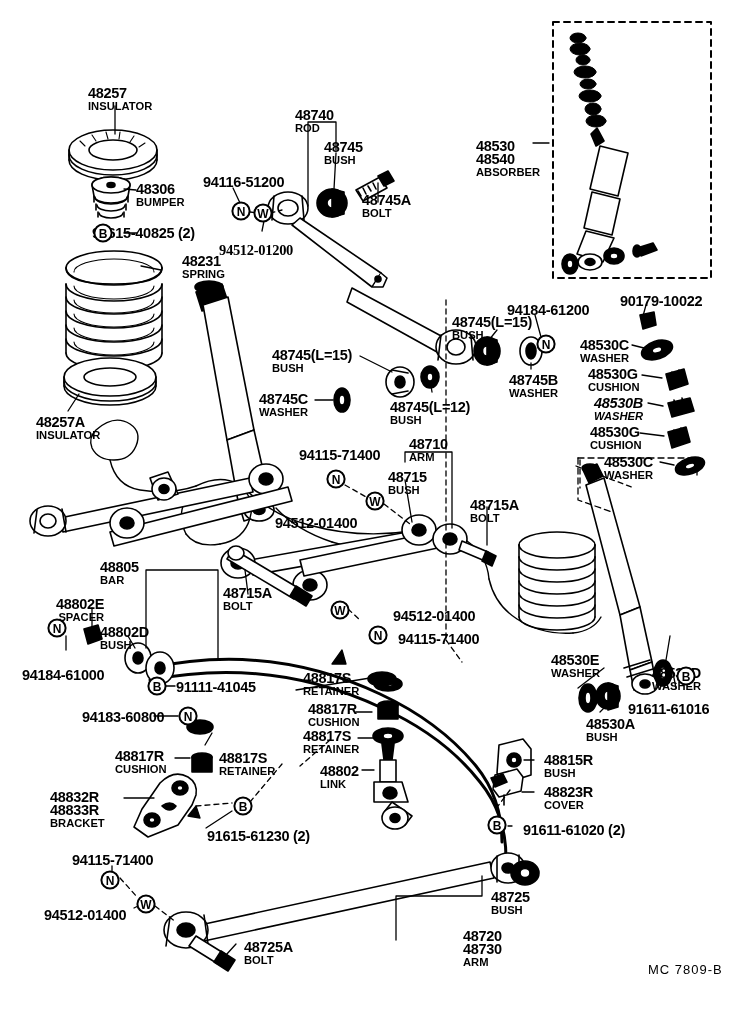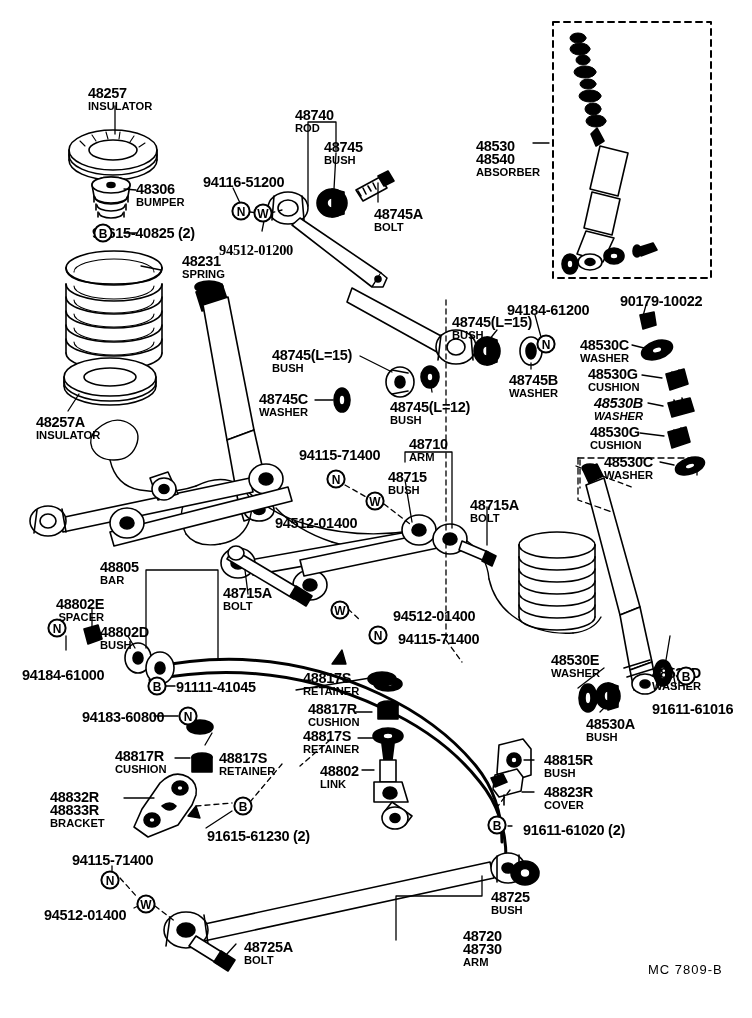--- a/index.html
+++ b/index.html
@@ -443,21 +443,21 @@
   <div id="labels">
       <div class="lbl" style="left: 88px; top: 86px;"><span class="p">48257</span><span class="d">INSULATOR</span></div>
       <div class="lbl" style="left: 136px; top: 182px;"><span class="p">48306</span><span class="d">BUMPER</span></div>
       <div class="lbl" style="left: 92px; top: 226px;"><span class="p">91615-40825 (2)</span></div>
       <div class="lbl" style="left: 142px; top: 254px; margin-left: 40px;"><span class="p">48231</span><span class="d">SPRING</span></div>
       <div class="lbl" style="left: 36px; top: 415px;"><span class="p">48257A</span><span class="d">INSULATOR</span></div>
       <div class="lbl" style="left: 203px; top: 175px;"><span class="p">94116-51200</span></div>
       <div class="lbl" style="left: 219px; top: 243px; font-family: Liberation Serif, serif;"><span class="p">94512-01200</span></div>
       <div class="lbl" style="left: 295px; top: 108px;"><span class="p">48740</span><span class="d">ROD</span></div>
       <div class="lbl" style="left: 324px; top: 140px;"><span class="p">48745</span><span class="d">BUSH</span></div>
-      <div class="lbl" style="left: 362px; top: 207px; margin-left: 12px;"><span class="p">48745A</span><span class="d">BOLT</span></div>
+      <div class="lbl" style="left: 362px; top: 193px;"><span class="p">48745A</span><span class="d">BOLT</span></div>
       <div class="lbl" style="left: 476px; top: 139px; text-align: right;"><span class="p">48530</span></div>
       <div class="lbl" style="left: 476px; top: 152px;"><span class="p">48540</span><span class="d">ABSORBER</span></div>
       <div class="lbl" style="left: 452px; top: 315px;"><span class="p">48745(L=15)</span><span class="d">BUSH</span></div>
       <div class="lbl" style="left: 507px; top: 303px;"><span class="p">94184-61200</span></div>
       <div class="lbl" style="left: 509px; top: 373px;"><span class="p">48745B</span><span class="d">WASHER</span></div>
       <div class="lbl" style="left: 620px; top: 294px;"><span class="p">90179-10022</span></div>
       <div class="lbl" style="left: 580px; top: 338px;"><span class="p">48530C</span><span class="d">WASHER</span></div>
       <div class="lbl" style="left: 588px; top: 367px;"><span class="p">48530G</span><span class="d">CUSHION</span></div>
       <div class="lbl" style="left: 594px; top: 396px; font-style: italic;"><span class="p">48530B</span><span class="d">WASHER</span></div>
       <div class="lbl" style="left: 590px; top: 425px;"><span class="p">48530G</span><span class="d">CUSHION</span></div>
@@ -484,21 +484,21 @@
       <div class="lbl" style="left: 303px; top: 729px;"><span class="p">48817S</span><span class="d">RETAINER</span></div>
       <div class="lbl" style="left: 320px; top: 764px;"><span class="p">48802</span><span class="d">LINK</span></div>
       <div class="lbl" style="left: 219px; top: 751px;"><span class="p">48817S</span><span class="d">RETAINER</span></div>
       <div class="lbl" style="left: 115px; top: 749px;"><span class="p">48817R</span><span class="d">CUSHION</span></div>
       <div class="lbl" style="left: 50px; top: 790px;"><span class="p">48832R</span></div>
       <div class="lbl" style="left: 50px; top: 803px;"><span class="p">48833R</span><span class="d">BRACKET</span></div>
       <div class="lbl" style="left: 207px; top: 829px;"><span class="p">91615-61230 (2)</span></div>
       <div class="lbl" style="left: 551px; top: 653px;"><span class="p">48530E</span><span class="d">WASHER</span></div>
       <div class="lbl" style="left: 586px; top: 717px;"><span class="p">48530A</span><span class="d">BUSH</span></div>
       <div class="lbl" style="left: 652px; top: 622px; margin-top: 44px;"><span class="p">48530D</span><span class="d">WASHER</span></div>
-      <div class="lbl" style="left: 652px; top: 702px;"><span class="p">91611-61016</span></div>
+      <div class="lbl" style="left: 628px; top: 702px;"><span class="p">91611-61016</span></div>
       <div class="lbl" style="left: 544px; top: 753px;"><span class="p">48815R</span><span class="d">BUSH</span></div>
       <div class="lbl" style="left: 544px; top: 785px;"><span class="p">48823R</span><span class="d">COVER</span></div>
       <div class="lbl" style="left: 523px; top: 823px;"><span class="p">91611-61020 (2)</span></div>
       <div class="lbl" style="left: 72px; top: 853px;"><span class="p">94115-71400</span></div>
       <div class="lbl" style="left: 44px; top: 908px;"><span class="p">94512-01400</span></div>
       <div class="lbl" style="left: 244px; top: 940px;"><span class="p">48725A</span><span class="d">BOLT</span></div>
       <div class="lbl" style="left: 491px; top: 890px;"><span class="p">48725</span><span class="d">BUSH</span></div>
       <div class="lbl" style="left: 463px; top: 929px;"><span class="p">48720</span></div>
       <div class="lbl" style="left: 463px; top: 942px;"><span class="p">48730</span><span class="d">ARM</span></div>
     </div>

